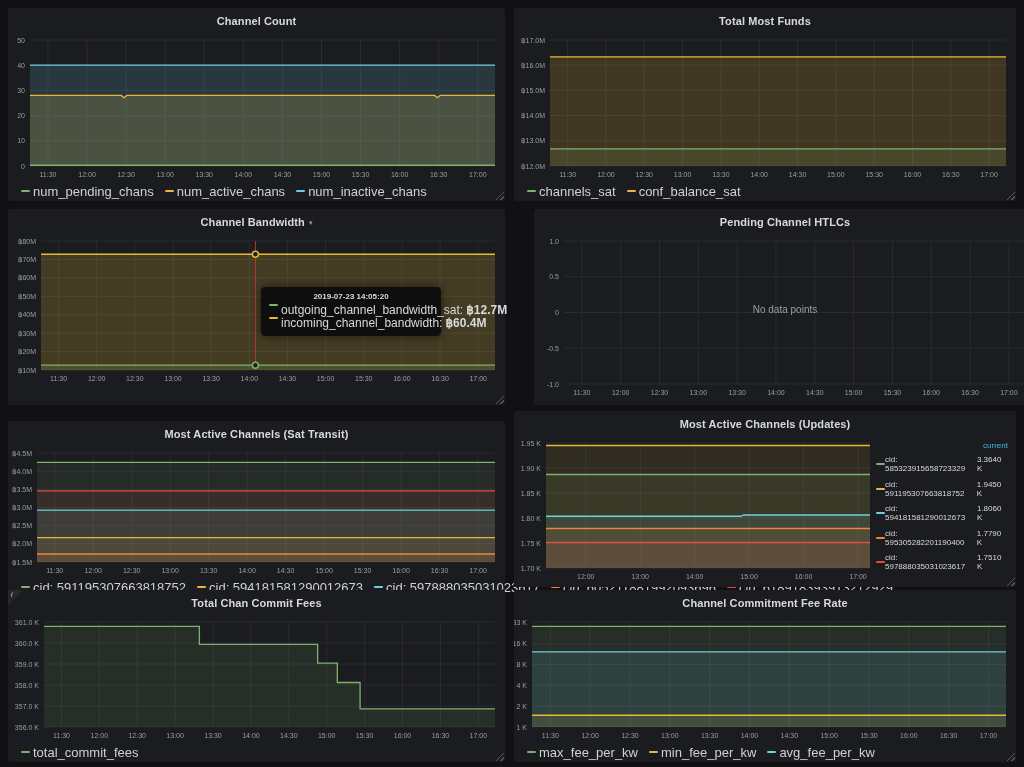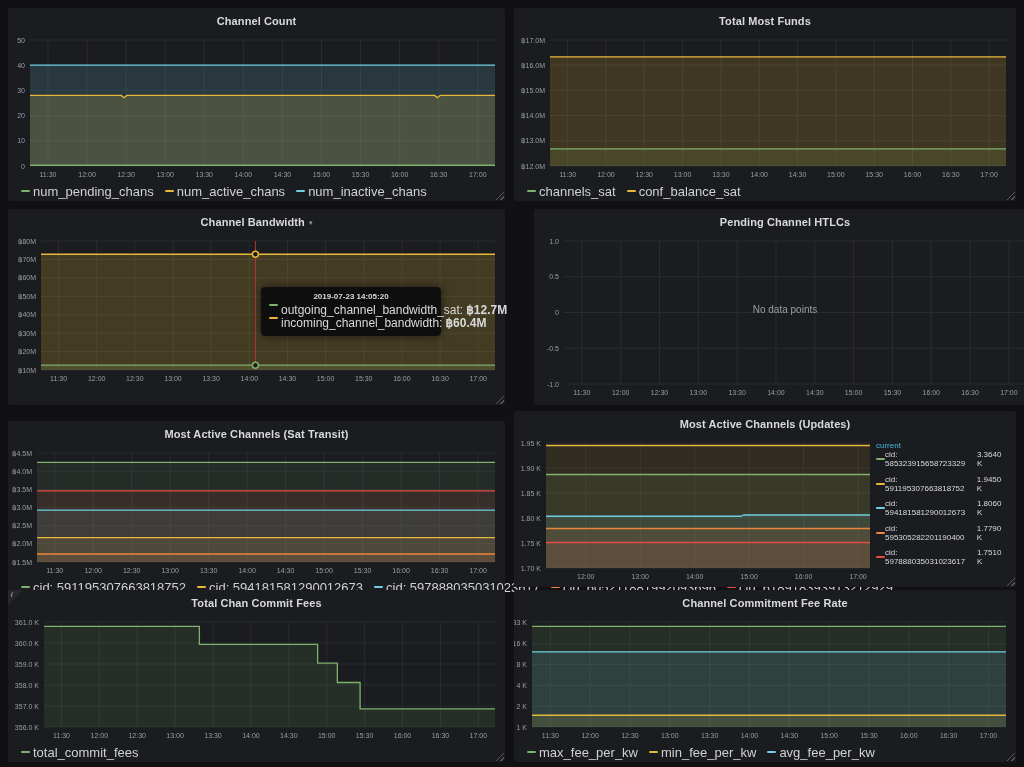--- a/index.html
+++ b/index.html
@@ -18,21 +18,21 @@
       clip-path:polygon(100% 0,100% 100%,0 100%);
       background:repeating-linear-gradient(-45deg,transparent 0 2px,#56585d 2px 3px);cursor:nwse-resize}
   .tooltip{position:absolute;left:253px;top:52px;width:164px;background:rgba(12,13,15,.96);
            border-radius:4px;padding:5px 8px 6px;z-index:6;box-shadow:0 0 10px rgba(0,0,0,.55)}
   .tt-time{font-size:8px;font-weight:bold;color:#d8d9da;text-align:center;margin-bottom:3px}
   .tt-row{display:flex;align-items:flex-start;gap:3px;font-size:12px;color:#d8d9da;line-height:13px}
   .tt-row .val{margin-left:auto;font-weight:bold}
   .nodata{position:absolute;left:0;right:0;top:42%;text-align:center;font-size:10px;color:#9b9ea2;z-index:3}
   .p6{display:flex}
   .ltable{width:140px;box-sizing:border-box;padding:4px 8px 0 0;font-size:8px;color:#d8d9da}
-  .lth{text-align:left;color:#45b6e0;}
+  .lth{text-align:right;color:#45b6e0;margin-bottom:5px}
   .ltr{display:flex;align-items:center;gap:0;margin-bottom:6.5px;cursor:pointer}
   .ltr .val{margin-left:auto}
   .info{position:absolute;left:0;top:0;width:15px;height:15px;clip-path:polygon(0 0,100% 0,0 100%);
         background:#27282c;color:#c7c8c9;font-size:7px;font-style:italic;
         padding:1px 0 0 3px;box-sizing:border-box;z-index:4;cursor:pointer}
 </style>
 </head>
 <body>
 
 <div class="panel" style="left:8px;top:8px;width:497px;height:193px">

